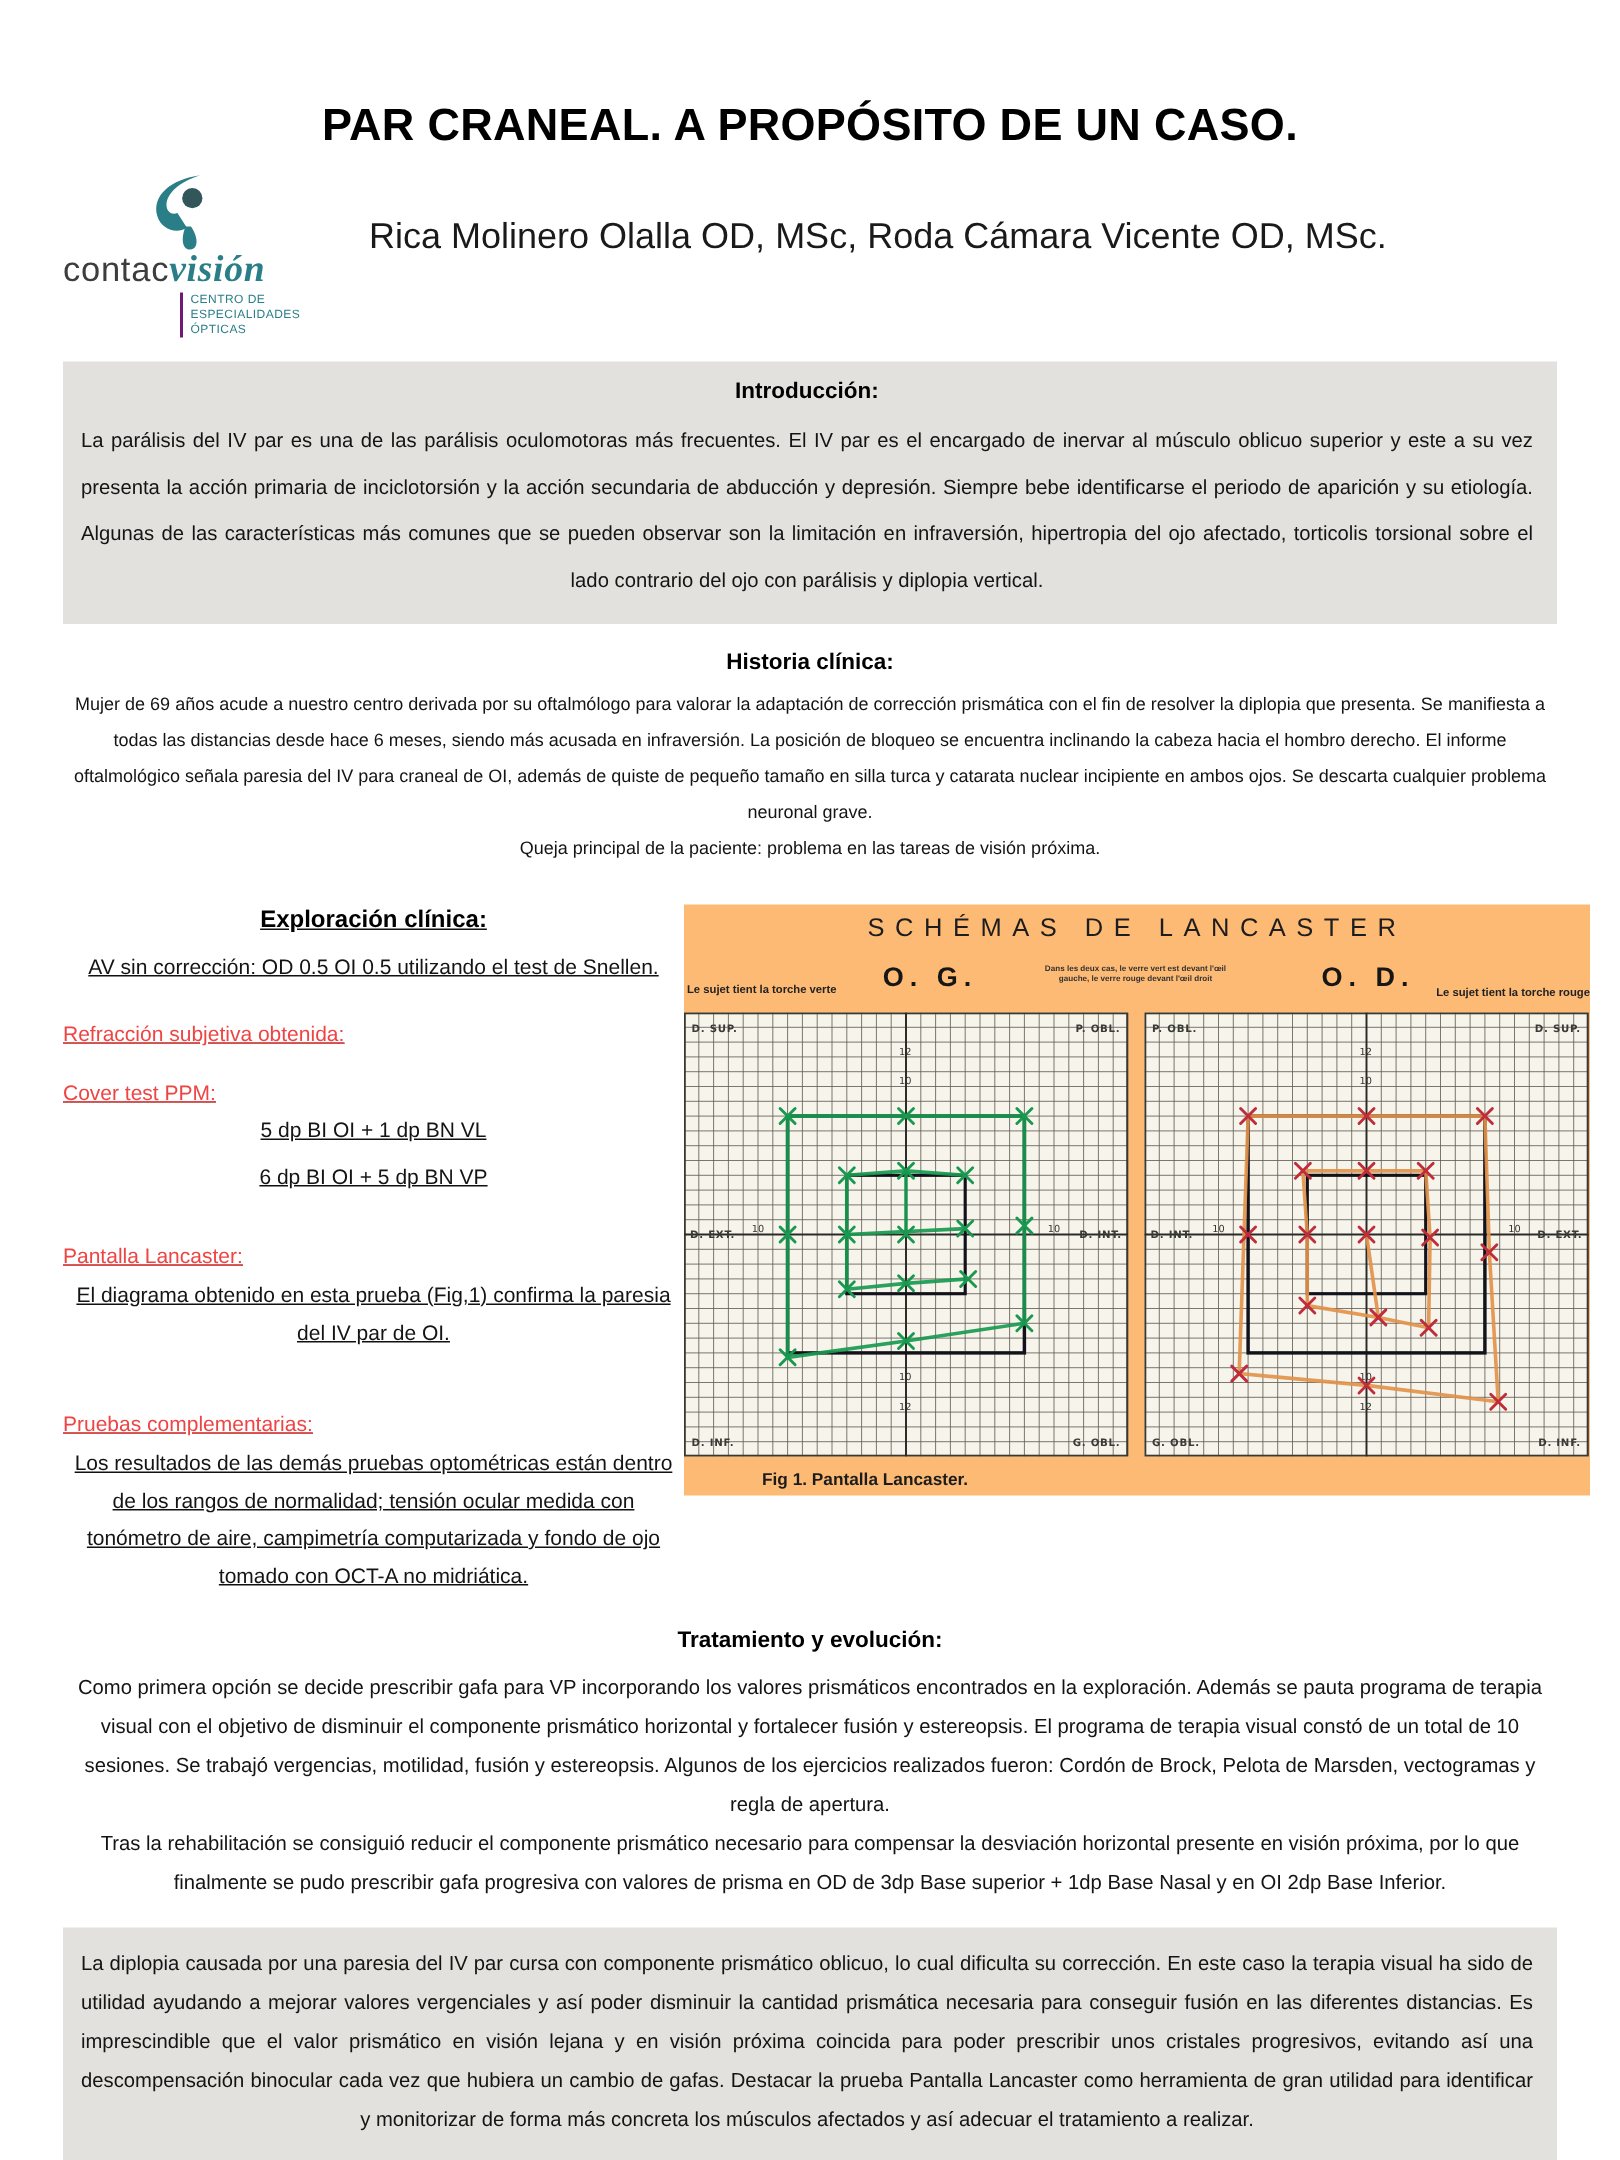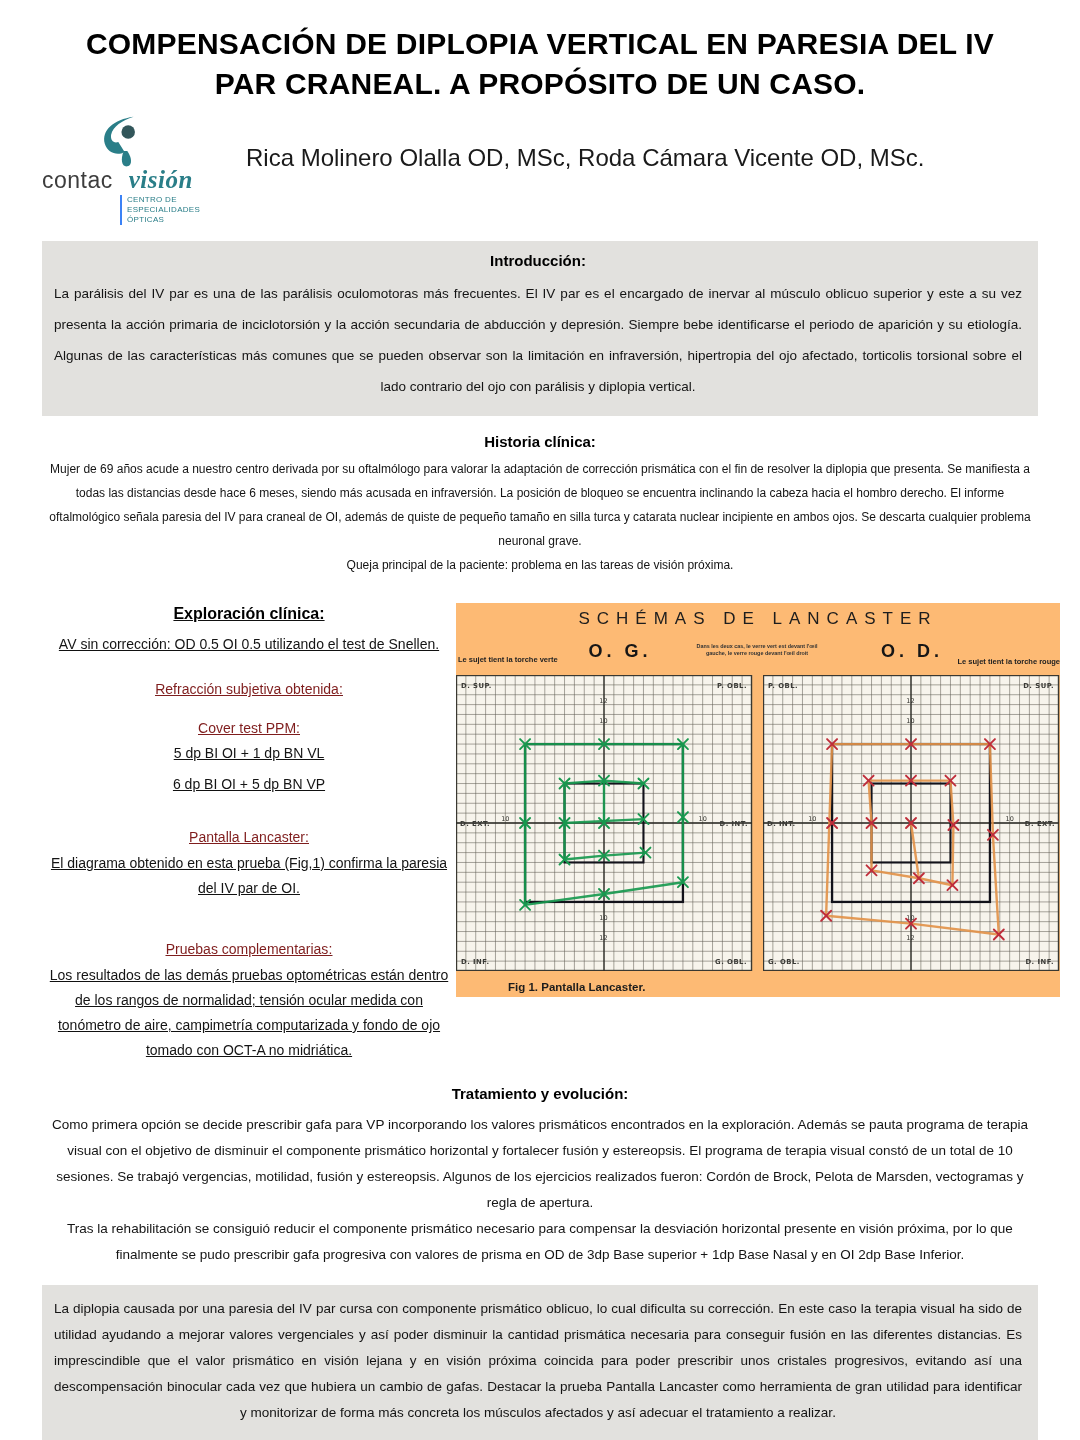--- a/index.html
+++ b/index.html
@@ -7,45 +7,45 @@
   body { height:1440px; overflow:hidden; font-family:"Liberation Sans", sans-serif; color:#111; }
   .poster { width:1080px; height:1440px; position:relative; padding:0 42px; }
 
   
   .main-title { margin-top:24px; text-align:center; font-size:30px; line-height:40px; font-weight:bold; letter-spacing:0.2px; color:#000; }
 
   
   .brand-row { margin-top:8px; display:flex; align-items:flex-start; }
   .logo-block { width:160px; flex:0 0 160px; position:relative; padding-top:2px; }
   .logo-eye { display:block; margin-left:52px; width:54px; height:56px; }
-  .logo-text-row { display:flex; align-items:baseline; margin-top:-4px;gap:16px; }
+  .logo-text-row { display:flex; align-items:baseline; margin-top:-4px; }
   .logo-contac { font-size:23px; color:#3d3d3d; letter-spacing:0.5px; }
   .logo-vision { font-family:"Liberation Serif", serif; font-style:italic; font-weight:bold; font-size:25px; color:#2a7e88; letter-spacing:0.5px; }
-  .logo-tagline { margin-left:78px; margin-top:1px; border-left:2px solid #3b82f6; padding-left:5px; font-size:8px; line-height:10px; color:#2a7e88; letter-spacing:0.3px; }
+  .logo-tagline { margin-left:78px; margin-top:1px; border-left:2px solid #701a75; padding-left:5px; font-size:8px; line-height:10px; color:#2a7e88; letter-spacing:0.3px; }
   .authors { margin-left:44px; margin-top:32px; font-size:24px; color:#1a1a1a; }
 
   
   .gray-block { background:#e2e1de; padding:11px 16px 14px 12px; }
   .gray-block .sec-heading { margin-bottom:9px; }
   .block-intro { margin-top:16px; }
   .sec-heading { text-align:center; font-weight:bold; font-size:15px; color:#000; }
   .body-justify { font-size:13.5px; line-height:31px; text-align:justify; text-align-last:center; color:#141414; }
   .body-center { font-size:12px; line-height:24px; text-align:center; color:#141414; }
 
   
   .block-historia { margin-top:17px; }
   .block-historia .sec-heading { margin-bottom:7px; }
 
   
   .columns { margin-top:26px; display:flex; align-items:flex-start; }
   .left-col { width:414px; flex:0 0 414px; padding-top:2px;text-decoration:underline; }
   .left-col .sec-heading { font-size:16px; }
   .center-line { text-align:center; font-size:14px; color:#141414; }
   .av-line { margin-top:13px; }
-  .sub-heading { margin-top:0; text-align:center; font-size:14px; color:#7f1d1d; }
+  .sub-heading { margin-top:0; font-size:14px; color:#ef4444; }
   .sub-heading span { text-decoration:underline; }
   .refr-block { margin-top:29px; }
   .refr-lines { margin-top:2px; line-height:33px; }
   .cover-block { margin-top:23px; }
   .cover-lines { margin-top:2px; line-height:31px; }
   .lanc-block { margin-top:29px; }
   .lanc-body { margin-top:6px; line-height:25px; }
   .pruebas-block { margin-top:40px; }
   .pruebas-body { margin-top:6px; line-height:25px; }
 
@@ -69,21 +69,21 @@
   
   .block-conc { margin-top:17px; }
   .conc-body { font-size:13.5px; line-height:26px; }
 </style>
 </head>
 <body>
 
 <div class="poster">
 
   <h1 class="main-title">
-    <span>COMPENSACIÓN DE DIPLOPIA VERTICAL EN PARESIA DEL IV</span><br>
+    <br>
     <span>PAR CRANEAL. A PROPÓSITO DE UN CASO.</span>
   </h1>
 
   <div class="brand-row">
     <div class="logo-block">
       <svg class="logo-eye" viewBox="0 0 60 60">
         <path d="M44,2 C22,5 8,17 12,32 C15,42 26,46 34,41 L27,30 C22,32 18,28 19,22 C21,13 31,6 44,2 Z" fill="#2a7e88"></path>
         <circle cx="38" cy="19" r="7.5" fill="#32565a"></circle>
         <path d="M33,40 C29,50 31,58 37,57 C43,56 42,47 37,40 Z" fill="#2a7e88"></path>
       </svg>

